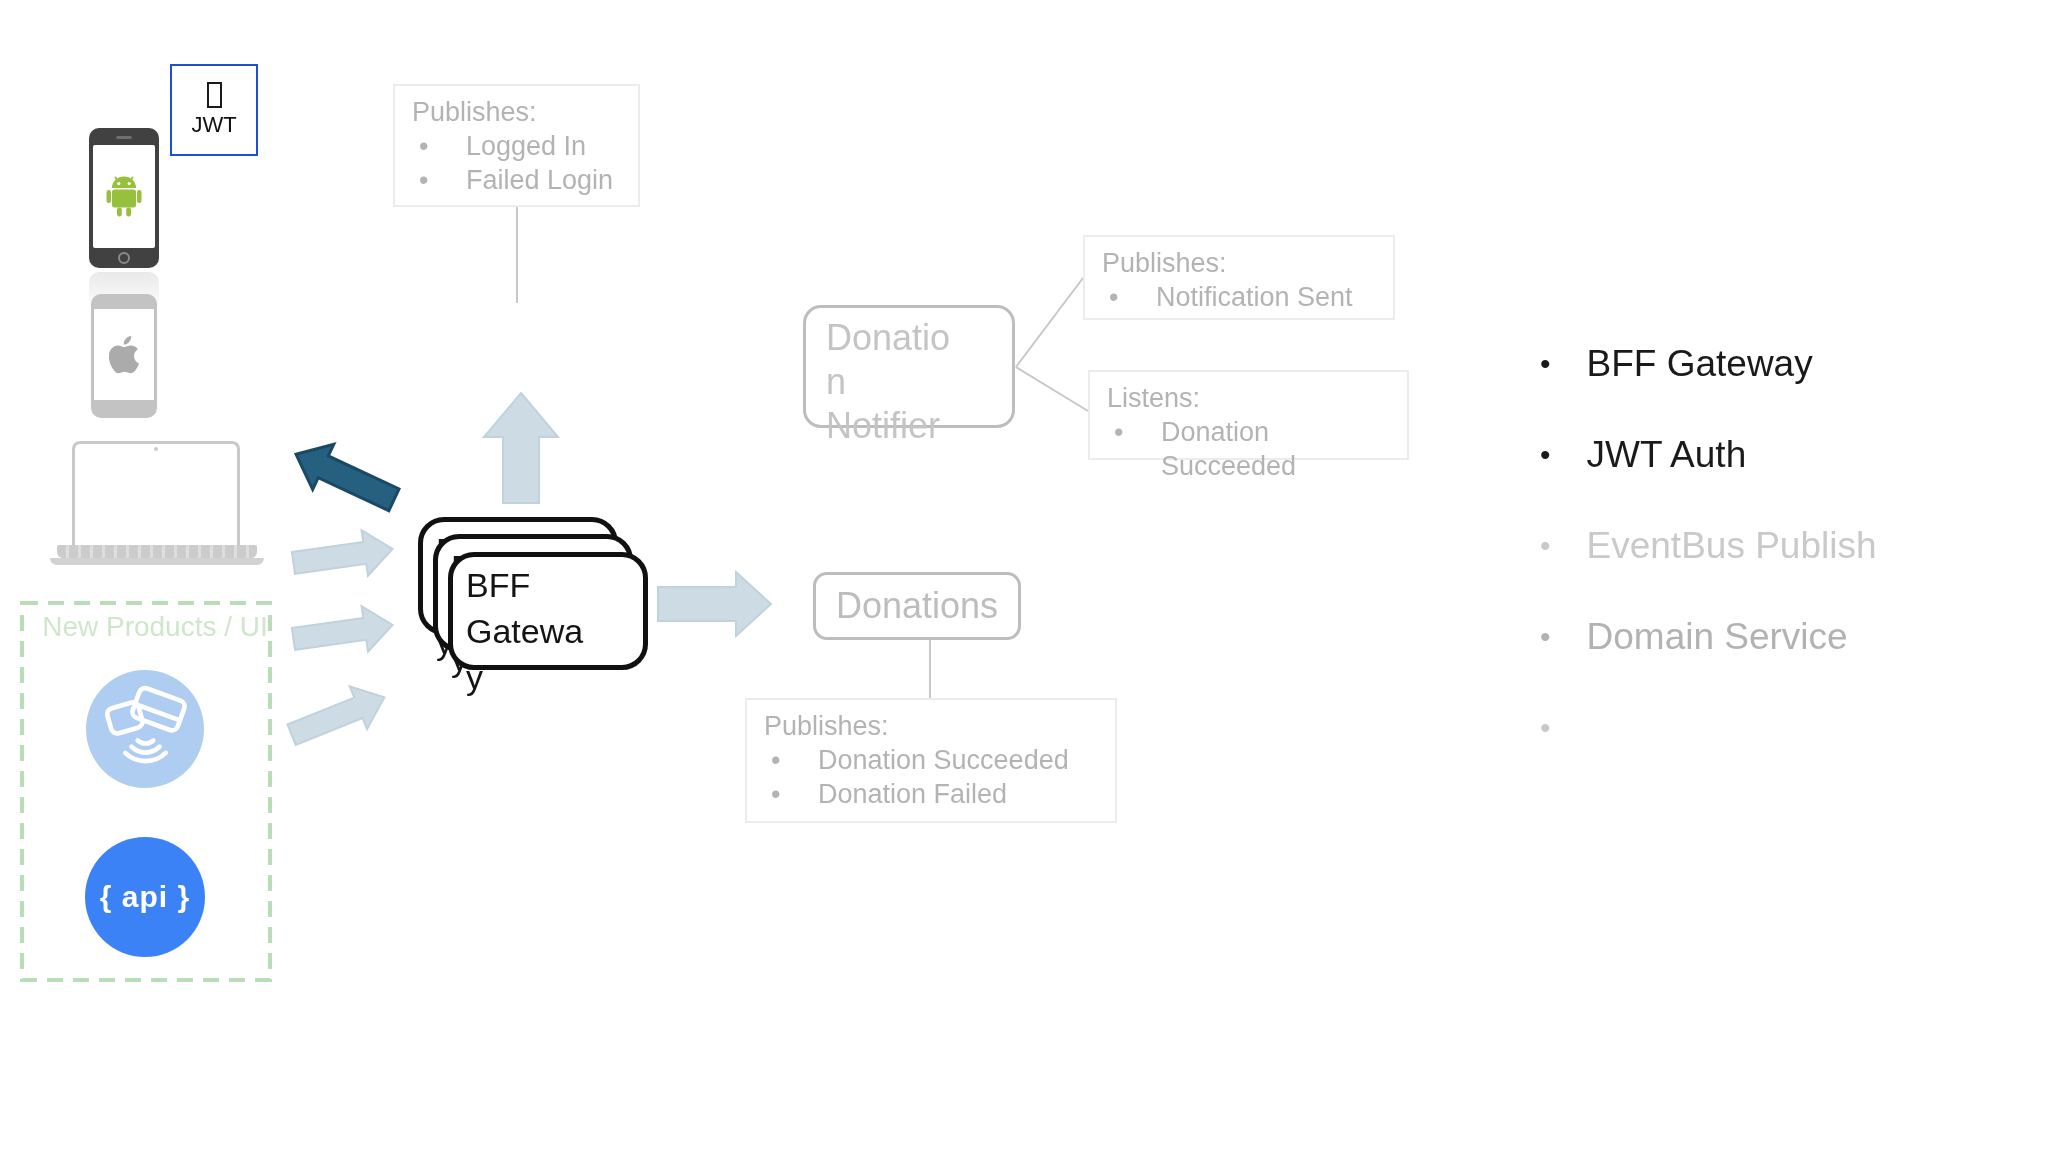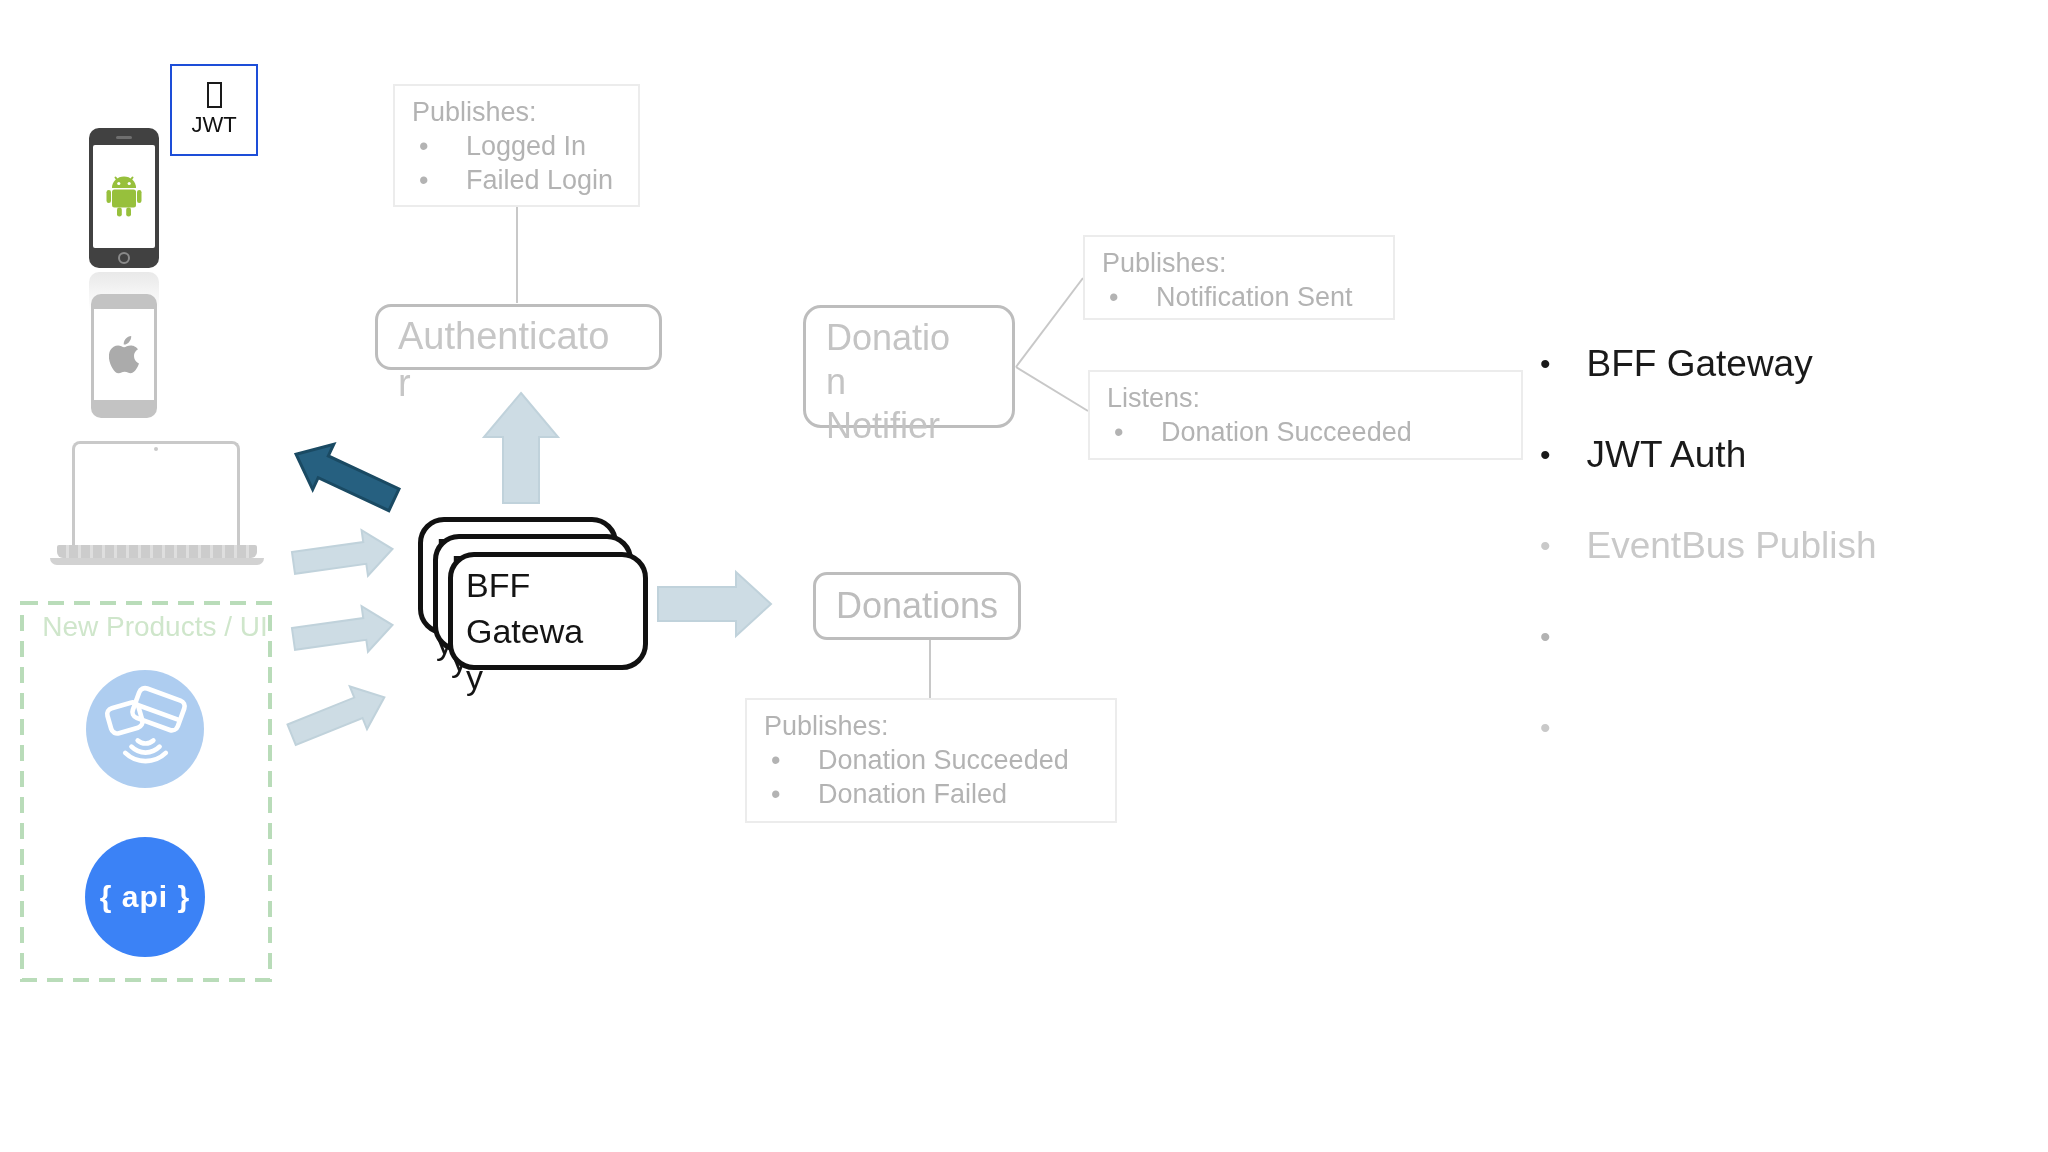--- a/index.html
+++ b/index.html
@@ -151,23 +151,20 @@
     <div class="ann-row">
       <span class="ann-bullet">•</span>
       <span>Logged In</span>
     </div>
     <div class="ann-row">
       <span class="ann-bullet">•</span>
       <span>Failed Login</span>
     </div>
   </div>
 
-  <div class="abs component authenticator">
-    <div class="auth-text">Authenticator</div>
-  </div>
 
   <div class="abs bff-card z3" style="left:418px;top:517px;"></div>
   <div class="abs bff-text z3" style="left:436px;top:527px;">BFF Gateway</div>
   <div class="abs bff-card z4" style="left:433px;top:534px;"></div>
   <div class="abs bff-text z5" style="left:451px;top:544px;">BFF Gateway</div>
   <div class="abs bff-card z6" style="left:448px;top:552px;"></div>
   <div class="abs bff-text z7" style="left:466px;top:562px;">BFF Gateway</div>
 
   <div class="abs component donations">
     <span>Donations</span>
@@ -190,21 +187,21 @@
   </div>
 
   <div class="abs ann-box" style="left:1083px;top:235px;width:312px;height:85px;">
     <div>Publishes:</div>
     <div class="ann-row">
       <span class="ann-bullet">•</span>
       <span>Notification Sent</span>
     </div>
   </div>
 
-  <div class="abs ann-box" style="left:1088px;top:370px;width:435px;height:90px;">
+  <div class="abs ann-box" style="left:1088px;top:370px;width:321px;height:90px;">
     <div>Listens:</div>
     <div class="ann-row">
       <span class="ann-bullet">•</span>
       <span>Donation Succeeded</span>
     </div>
   </div>
 
   <div class="abs legend">
     <div class="legend-row">
       <span class="legend-bullet" style="color: rgb(26, 26, 26);">•</span>
@@ -213,19 +210,20 @@
     <div class="legend-row">
       <span class="legend-bullet" style="color: rgb(26, 26, 26);">•</span>
       <span style="color: rgb(26, 26, 26);">JWT Auth</span>
     </div>
     <div class="legend-row">
       <span class="legend-bullet" style="color: rgb(201, 201, 201);">•</span>
       <span style="color: rgb(201, 201, 201);">EventBus Publish</span>
     </div>
     <div class="legend-row">
       <span class="legend-bullet" style="color: rgb(178, 178, 178);">•</span>
+      <span style="color: rgb(178, 178, 178);">Domain Service</span>
     </div>
     <div class="legend-row">
       <span class="legend-bullet" style="color: rgb(201, 201, 201);">•</span>
     </div>
   </div>
 
 </div>
 
 </body></html>

